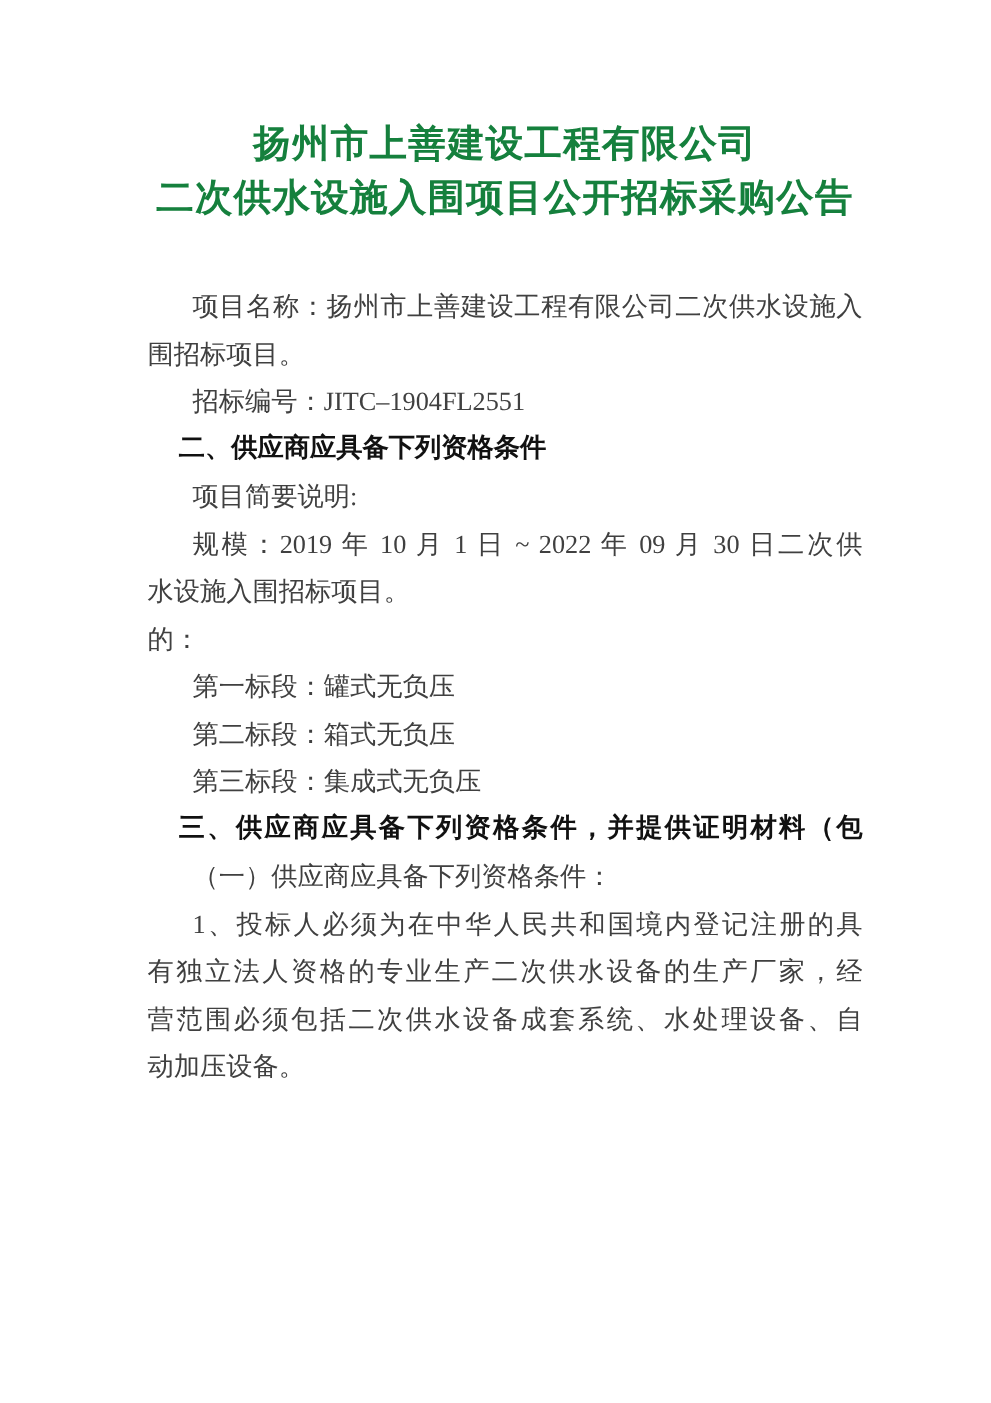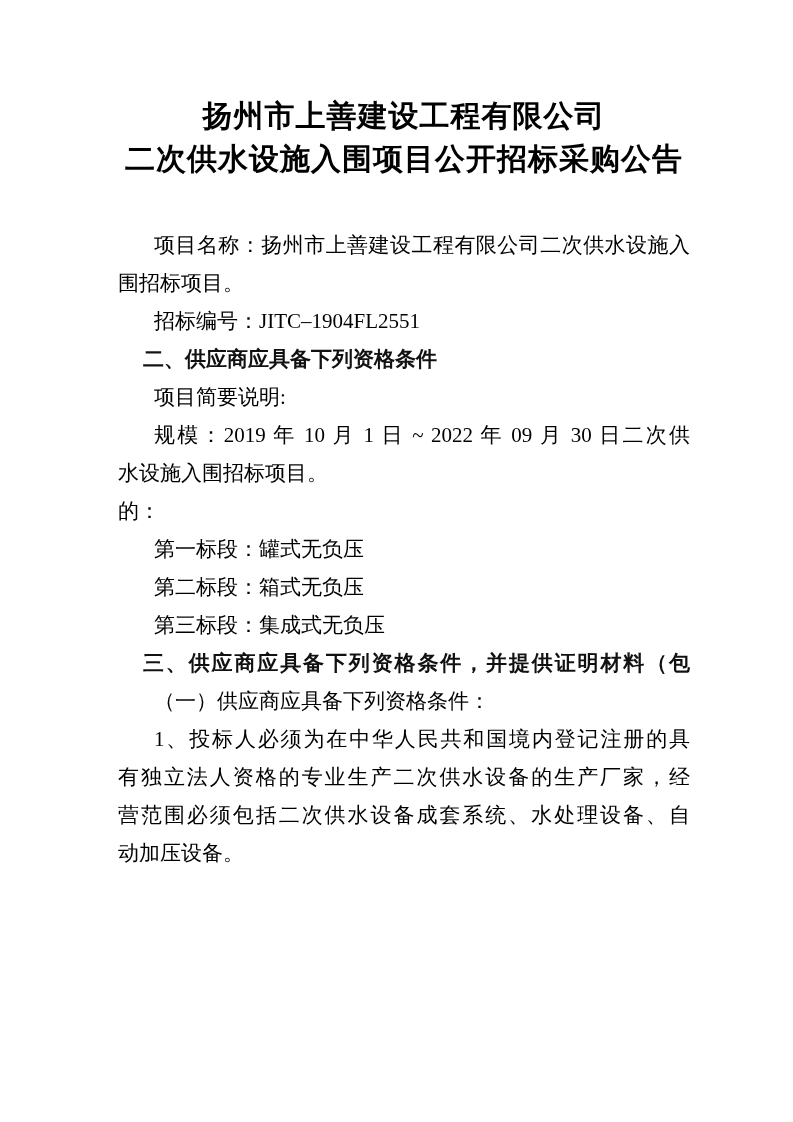--- a/index.html
+++ b/index.html
@@ -17,30 +17,30 @@
     overflow: hidden;
     color: #1f1f1f;
   }
   .doc-title {
     text-align: center;
     font-family: "Liberation Sans", sans-serif;
     font-weight: 700;
     font-size: 30px;
     line-height: 43px;
     letter-spacing: 1px;
-    color: #000000;
+    color: #15803d;
     margin-bottom: 46px;
   }
   .bline {
     font-family: "Liberation Serif", serif;
     font-size: 21px;
     line-height: 38px;
     height: 38px;
     white-space: nowrap;
-    color: #000000;
+    color: #404040;
   }
   .h {
     font-family: "Liberation Sans", sans-serif;
     font-weight: 700;
     color: #111111;
   }
   .kbold { font-weight: 400; }
   .ib { padding-left: 36px; }   
   .ih { padding-left: 25px; }   
   .just {

